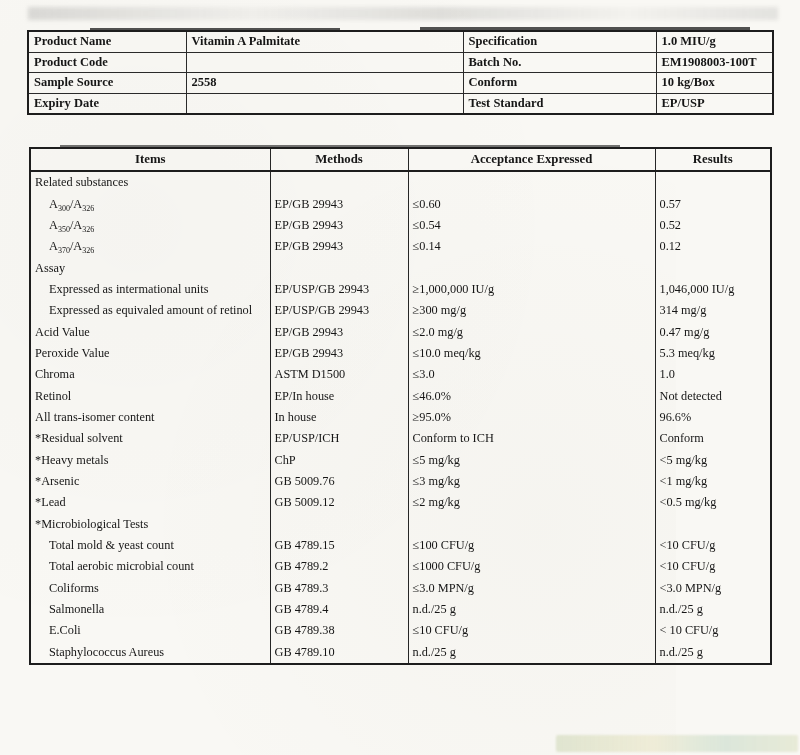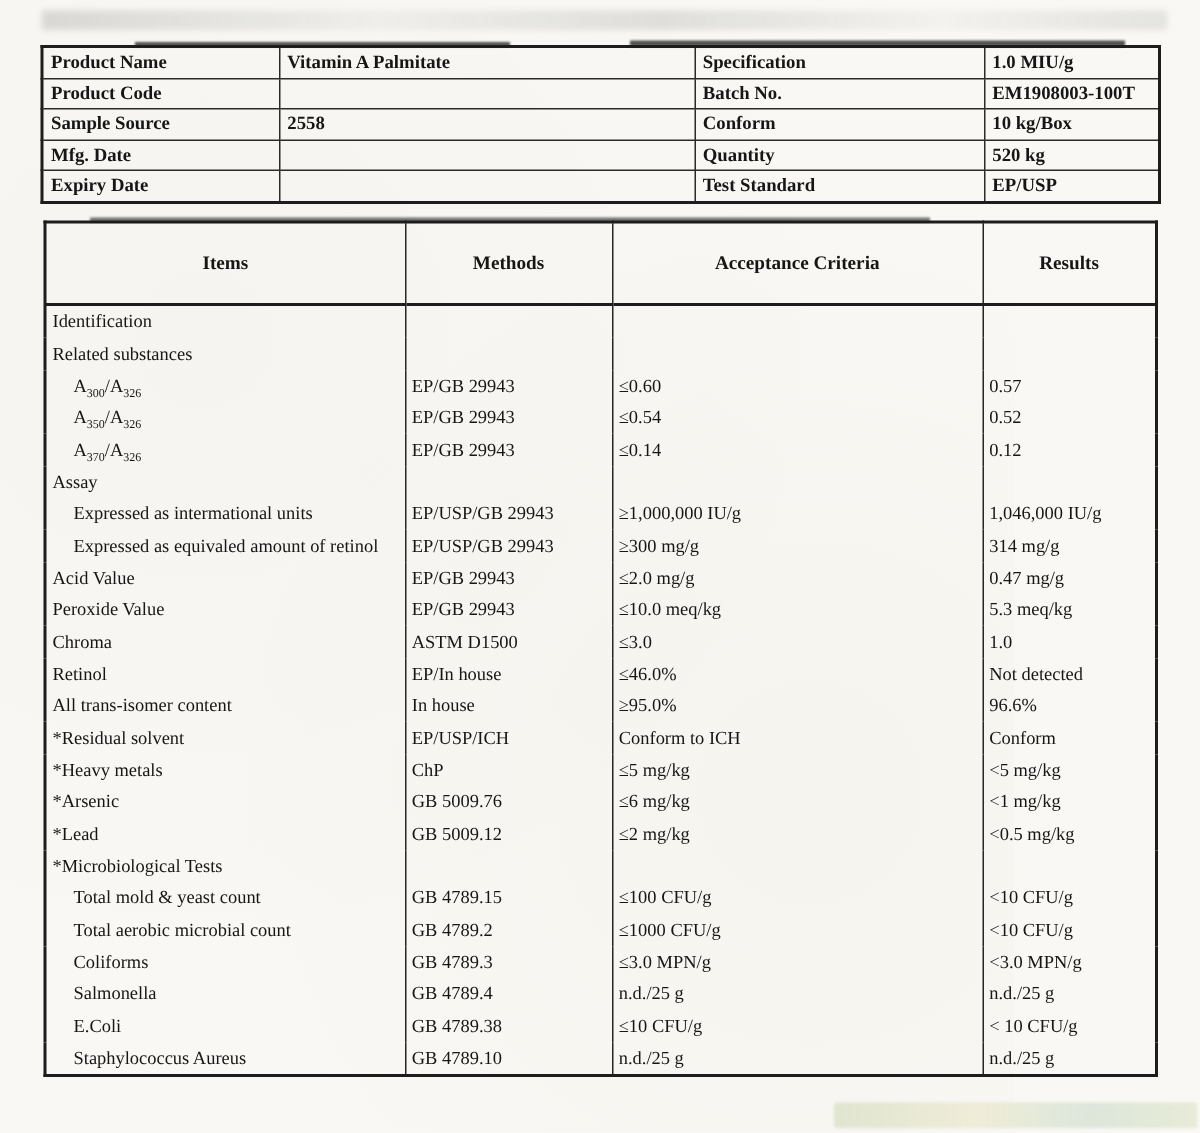--- a/index.html
+++ b/index.html
@@ -52,21 +52,21 @@
     position:absolute;left:29px;top:147px;width:741px;
     border:2.2px solid #1d1d1d;
     font-size:12.3px;
   }
   .main-table th{
     border:1.6px solid #262626;
     border-bottom:2px solid #1d1d1d;
     height:21px;
     font-size:12.8px;font-weight:bold;
     text-align:center;vertical-align:middle;
-    padding:16px;
+    padding:0;
   }
   .main-table td{
     border-left:1.6px solid #262626;
     border-right:1.6px solid #262626;
     border-top:none;border-bottom:none;
     height:21.35px;
     padding:0 0 0 4px;
     vertical-align:middle;
     white-space:nowrap;overflow:hidden;
   }
@@ -101,26 +101,20 @@
           <td>Product Code</td>
           <td></td>
           <td>Batch No.</td>
           <td>EM1908003-100T</td>
         </tr>
         <tr>
           <td>Sample Source</td>
           <td>2558</td>
           <td>Conform</td>
           <td>10 kg/Box</td>
-        </tr>
-        <tr>
-          <td>Mfg. Date</td>
-          <td></td>
-          <td>Quantity</td>
-          <td>520 kg</td>
         </tr>
         <tr>
           <td>Expiry Date</td>
           <td></td>
           <td>Test Standard</td>
           <td>EP/USP</td>
         </tr>
       </tbody>
   </table>
 
@@ -128,32 +122,26 @@
     <colgroup>
       <col style="width:240px">
         <col style="width:138px">
         <col style="width:247px">
         <col style="width:116px">
     </colgroup>
     <thead>
       <tr>
         <th>Items</th>
         <th>Methods</th>
-        <th>Acceptance Criteria</th>
+        <th>Acceptance Expressed</th>
         <th>Results</th>
       </tr>
     </thead>
     <tbody id="result-rows">
         <tr>
-          <td>Identification</td>
-          <td></td>
-          <td></td>
-          <td></td>
-        </tr>
-        <tr>
           <td>Related substances</td>
           <td></td>
           <td></td>
           <td></td>
         </tr>
         <tr>
           <td class="indent">A<sub>300</sub>/A<sub>326</sub></td>
           <td>EP/GB 29943</td>
           <td>≤0.60</td>
           <td>0.57</td>
@@ -226,21 +214,21 @@
         </tr>
         <tr>
           <td>*Heavy metals</td>
           <td>ChP</td>
           <td>≤5 mg/kg</td>
           <td>&lt;5 mg/kg</td>
         </tr>
         <tr>
           <td>*Arsenic</td>
           <td>GB 5009.76</td>
-          <td>≤6 mg/kg</td>
+          <td>≤3 mg/kg</td>
           <td>&lt;1 mg/kg</td>
         </tr>
         <tr>
           <td>*Lead</td>
           <td>GB 5009.12</td>
           <td>≤2 mg/kg</td>
           <td>&lt;0.5 mg/kg</td>
         </tr>
         <tr>
           <td>*Microbiological Tests</td>

